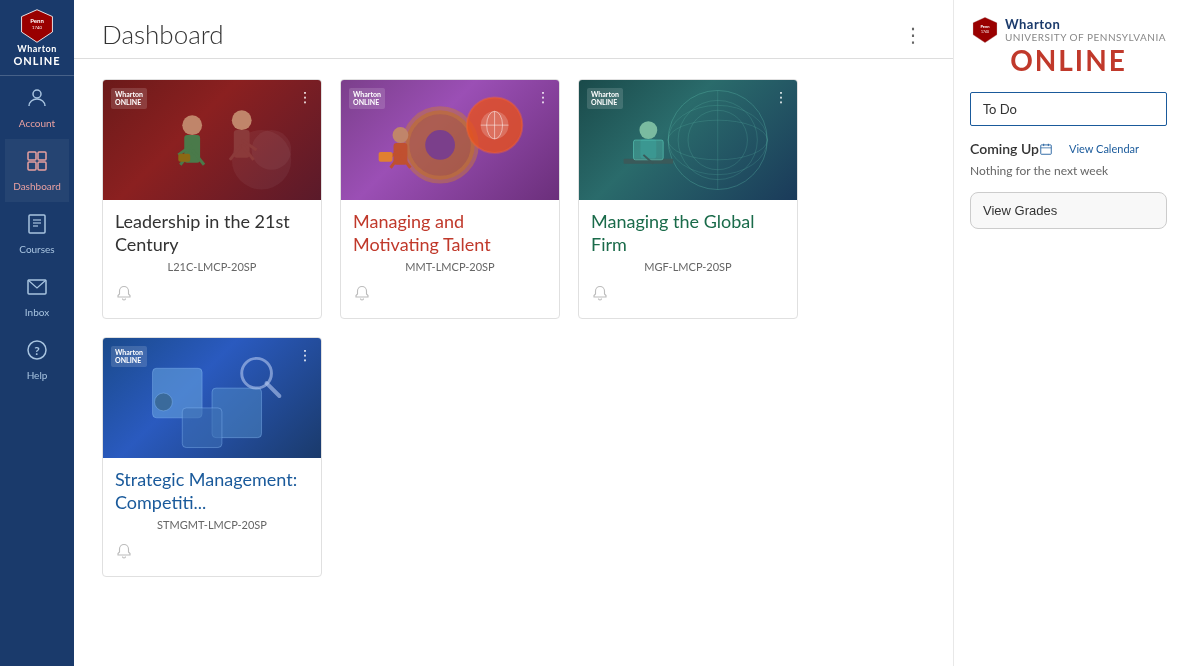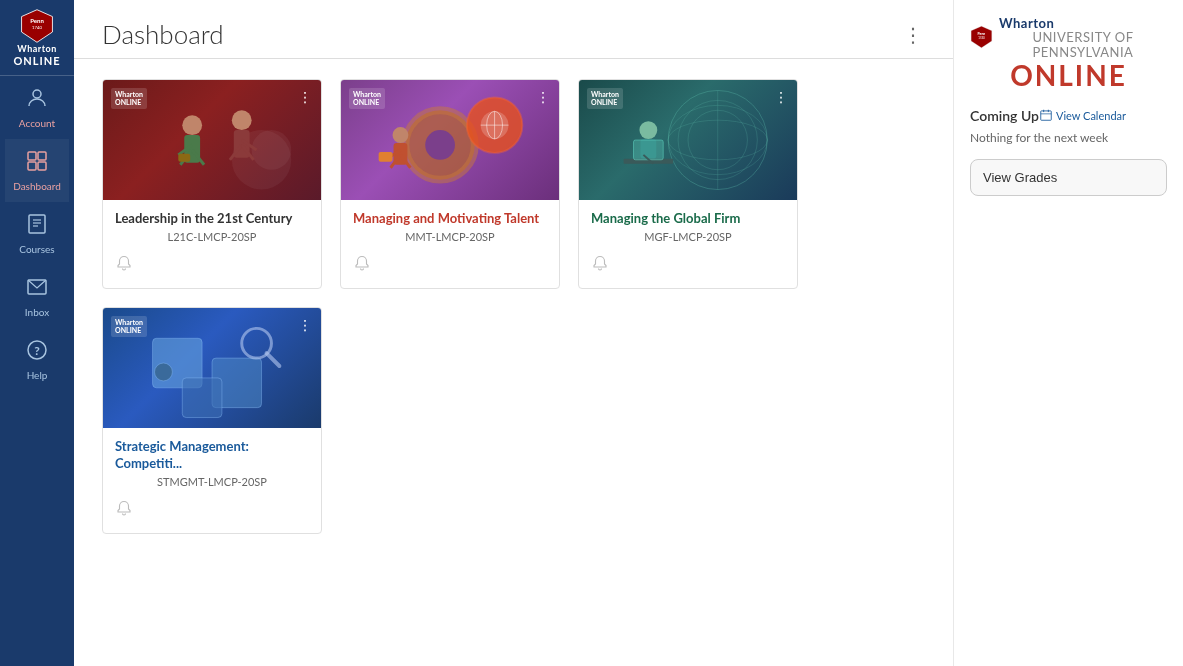--- a/index.html
+++ b/index.html
@@ -156,22 +156,22 @@
     }
     
     .card-bg-4 {
       background: linear-gradient(135deg, #1a4a8b 0%, #2a5abf 40%, #1a3a6b 100%);
     }
 
     .course-card-body {
       padding: 10px 12px 8px 12px;
     }
     .course-title {
-      font-size: 13px;
-      font-weight: 700;
+      font-size: 18px;
+      font-weight: 400;
       color: #333;
       margin-bottom: 3px;
       line-height: 1.3;
     }
     .course-title.pink { color: #c0392b; }
     .course-title.teal { color: #1a6b4a; }
     .course-title.blue { color: #1a5a9b; }
     .course-code {
       font-size: 11px;
       color: #666;
@@ -213,21 +213,21 @@
       flex-direction: column;
       line-height: 1.1;
     }
     .wharton-name {
       font-size: 13px;
       font-weight: 700;
       color: #1a3a6b;
       letter-spacing: 0.5px;
     }
     .wharton-univ {
-      font-size: 13px;
+      font-size: 10px;
       color: #888;
       letter-spacing: 0.5px;
       text-transform: uppercase;
       text-align: center;
     }
     .wharton-online-big {
       font-size: 28px;
       font-weight: 700;
       color: #c0392b;
       letter-spacing: 2px;
@@ -257,21 +257,21 @@
       font-size: 14px;
       font-weight: 600;
       color: #333;
     }
     .view-calendar-link {
       font-size: 11px;
       color: #1a5a9b;
       cursor: pointer;
       display: flex;
       align-items: center;
-      gap: 3px;
+      gap: 16px;
     }
     .nothing-text {
       font-size: 12px;
       color: #666;
     }
 
     .view-grades-btn {
       width: 100%;
       border: 1px solid #ccc;
       background: #f8f8f8;
@@ -529,20 +529,23 @@
       </svg>
       <div class="wharton-text-right">
         <span class="wharton-name">Wharton</span>
         <span class="wharton-univ">University of Pennsylvania</span>
       </div>
     </div>
     <div class="wharton-online-big">ONLINE</div>
   </div>
 
   
+  <div class="todo-box">
+    <span>To Do</span>
+  </div>
 
   
   <div class="coming-up-section">
     <div class="coming-up-header">
       <span class="coming-up-label">Coming Up</span>
       <span class="view-calendar-link">
         <svg width="14" height="14" viewBox="0 0 24 24" fill="none" xmlns="http://www.w3.org/2000/svg">
           <rect x="3" y="5" width="18" height="16" rx="1" stroke="#1a5a9b" stroke-width="1.5" fill="none"></rect>
           <line x1="3" y1="10" x2="21" y2="10" stroke="#1a5a9b" stroke-width="1.2"></line>
           <line x1="8" y1="3" x2="8" y2="7" stroke="#1a5a9b" stroke-width="1.5"></line>

